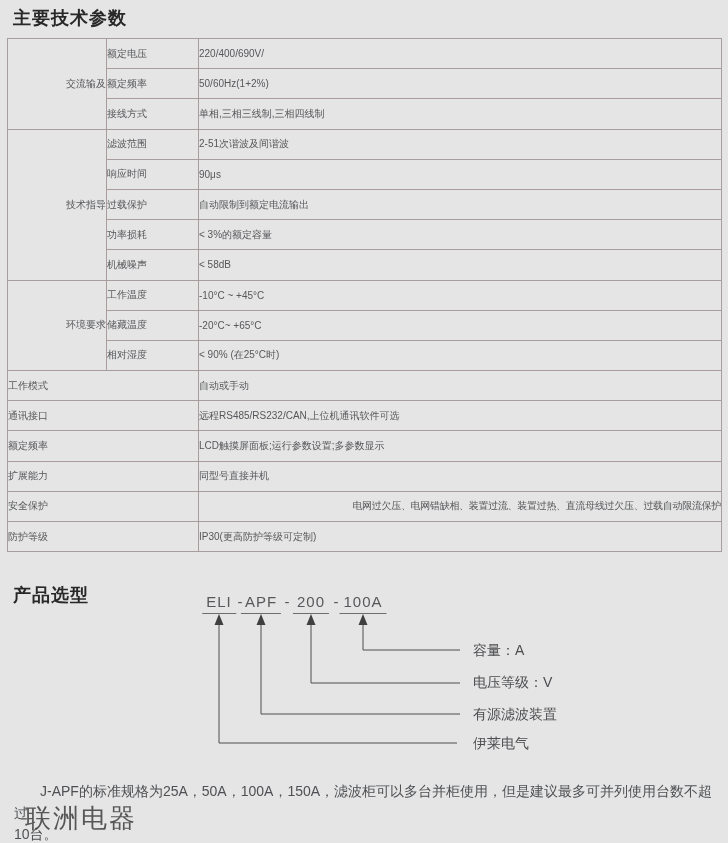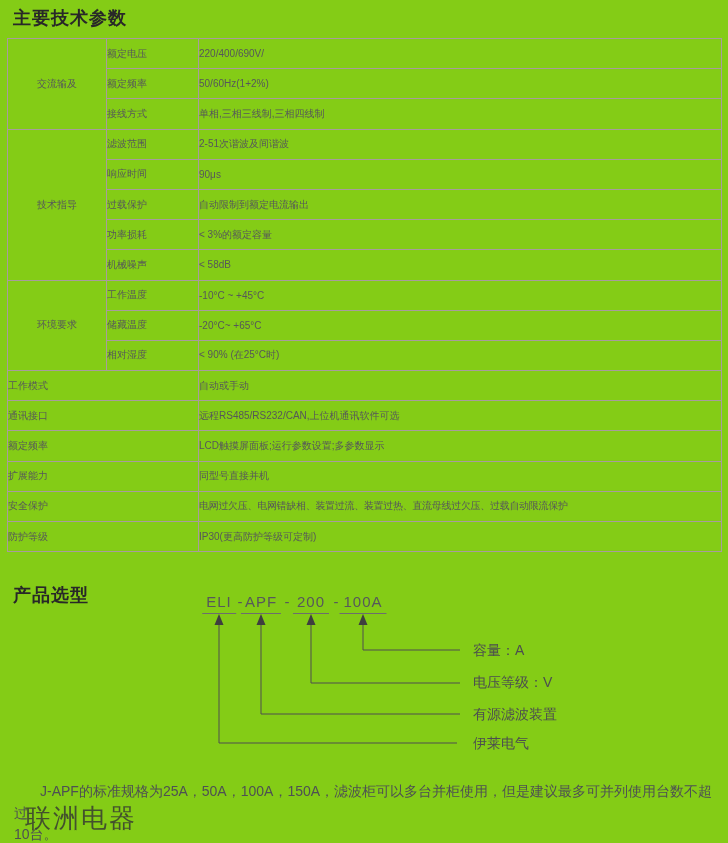--- a/index.html
+++ b/index.html
@@ -1,41 +1,41 @@
 <!DOCTYPE html>
 <html><head>
 <meta charset="utf-8">
 <style>
   html,body{margin:0;padding:0;background:#ffffff;}
   .page{
-    position:relative;width:728px;height:843px;background:#84cc16;overflow:hidden;
+    position:relative;width:728px;height:843px;background:#e5e5e5;overflow:hidden;
     font-family:"Liberation Sans","DejaVu Sans",sans-serif;
   }
   .sec-title{
     position:absolute;left:13px;margin:0;
     font-size:18px;font-weight:bold;color:#282828;letter-spacing:1px;
   }
   .t1{top:6px;}
   .t2{top:583px;}
 
   
   table.spec{
     position:absolute;left:7px;top:38px;width:715px;
     border-collapse:collapse;table-layout:fixed;
   }
   table.spec td{
     border:1px solid #a89c9c;height:29.2px;
     font-size:10px;color:#56575a;vertical-align:middle;
     overflow:hidden;white-space:nowrap;padding:0;
   }
-  td.group{text-align:center;}
+  td.group{text-align:right;}
   td.param{padding-left:17px;}
   td.merged{text-align:left;}
   td.value{padding-left:12px;}
-  td.tight{font-size:13px;letter-spacing:-0.3px;}
+  td.tight{font-size:13px;letter-spacing:-0.3px;text-align:right;}
 
   
   .diagram{position:absolute;left:0;top:580px;width:728px;height:203px;}
   .diagram svg{position:absolute;left:0;top:0;}
   .seg{
     position:absolute;top:13px;transform:translateX(-50%);
     font-size:15px;color:#57585b;letter-spacing:1px;
     border-bottom:1px solid #6d6d6d;padding:0 4px 3px 4px;white-space:nowrap;
   }
   .sep{

